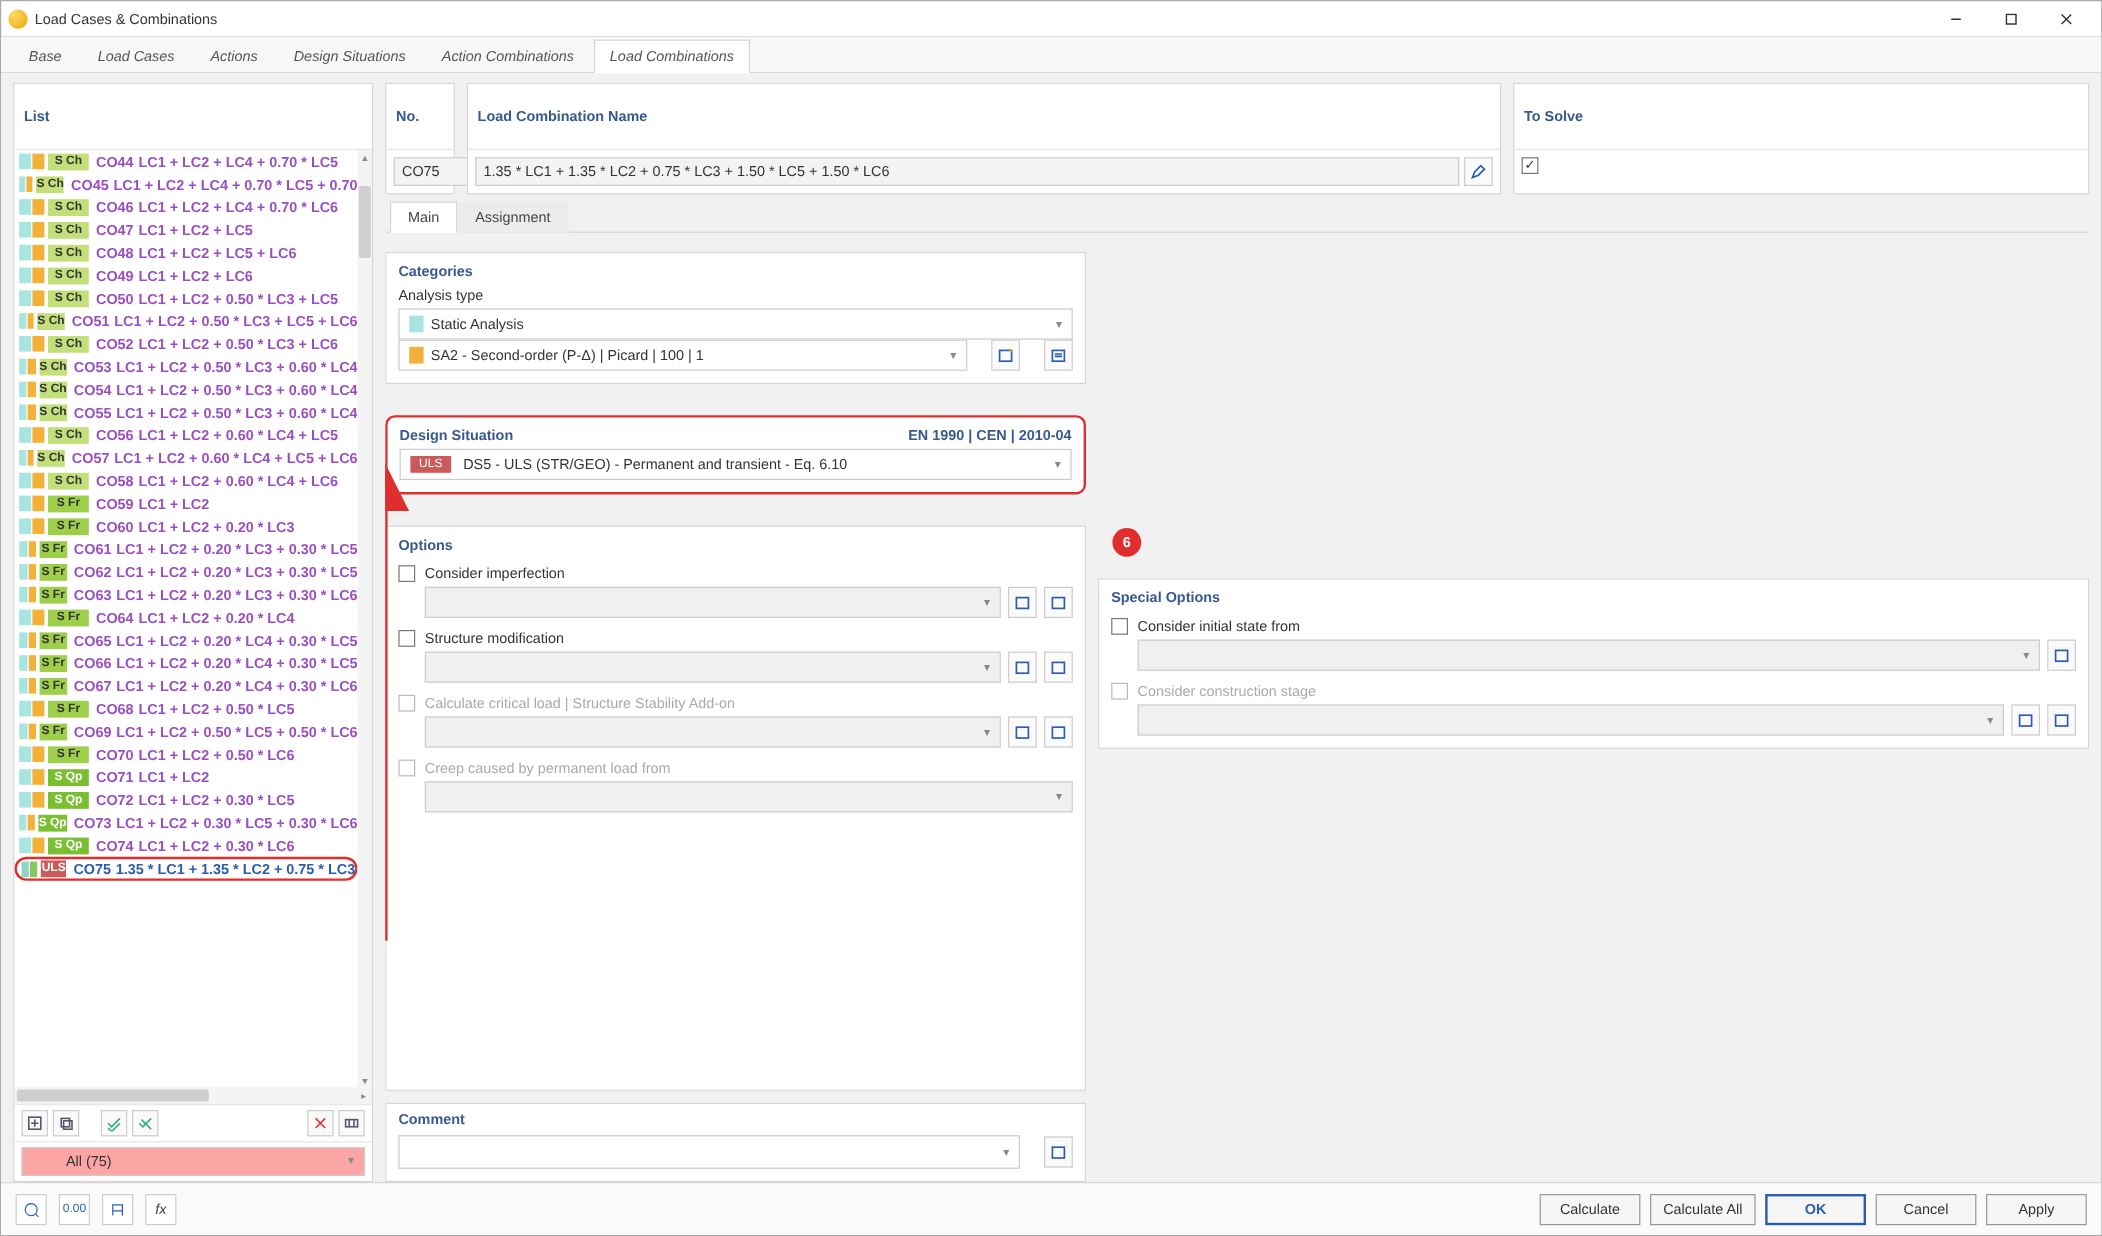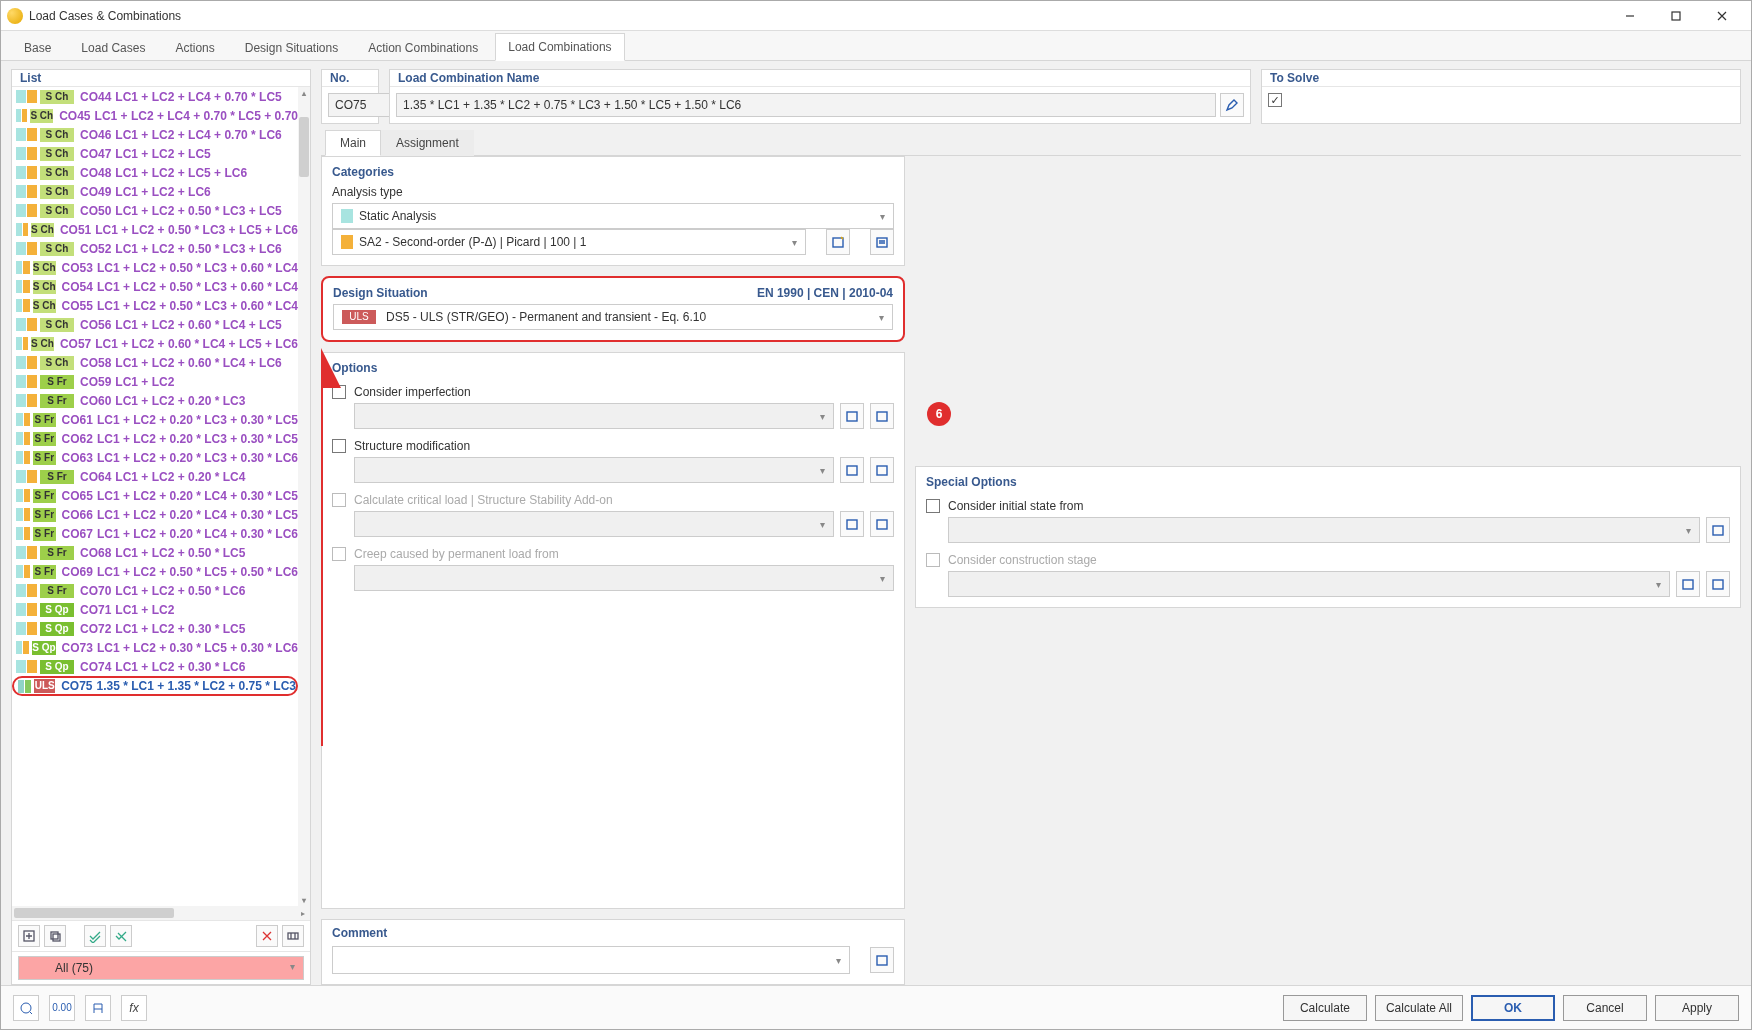--- a/index.html
+++ b/index.html
@@ -8,32 +8,32 @@
 .window { display: flex; flex-direction: column; height: 100vh; border: 1px solid #aaa; }
 
 
 .titlebar { display: flex; align-items: center; height: 30px; padding: 0 6px; border-bottom: 1px solid #ddd; }
 .titlebar .appicon { width: 16px; height: 16px; border-radius: 50%; background: radial-gradient(circle at 30% 30%, #ffd966, #e6a800); margin-right: 6px; }
 .titlebar .title { flex: 1; font-size: 12px; color: #333; }
 .titlebar .winbtn { width: 46px; height: 30px; display: flex; align-items: center; justify-content: center; color: #444; }
 .titlebar .winbtn svg { width: 10px; height: 10px; stroke: #333; stroke-width: 1.2; fill: none; }
 
 
-.tabbar { display: flex; align-items: flex-end; height: 30px; padding: 0 10px; background: #f7f7f7; border-bottom: 1px solid #d6d6d6; gap: 4px; }
+.tabbar { display: flex; align-items: center; height: 30px; padding: 0 10px; background: #f7f7f7; border-bottom: 1px solid #d6d6d6; gap: 4px; font-style: italic; }
 .tab { padding: 6px 12px; color: #555; border: 1px solid transparent; border-bottom: none; position: relative; top: 1px; }
 .tab.active { background: #fff; border-color: #d6d6d6; border-bottom: 1px solid #fff; }
 
 
 .mainbody { flex: 1; display: flex; flex-direction: column; background: #f1f1f1; overflow: hidden; }
 .topstrip { display: flex; gap: 10px; padding: 8px 10px 0 10px; }
 .leftcol { width: 300px; display: flex; flex-direction: column; }
 .rightcol { flex: 1; display: flex; flex-direction: column; gap: 0; }
 
 .panel { background: #fff; border: 1px solid #d6d6d6; }
-.panelhdr { padding: 1px 8px; color: #38598e; font-weight: 600; border-bottom: 1px solid #e6e6e6; }
+.panelhdr { padding: 20px 8px; color: #38598e; font-weight: 600; border-bottom: 1px solid #e6e6e6; }
 
 
 .listpanel { flex: 1; display: flex; flex-direction: column; min-height: 0; }
 .listbox { flex: 1; overflow: hidden; position: relative; font-weight: bold; }
 .listrows { position: absolute; inset: 0 12px 0 0; overflow: hidden; }
 .row { display: flex; align-items: center; height: 19px; padding-left: 4px; white-space: nowrap; }
 .sw1 { width: 10px; height: 13px; margin-right: 1px; }
 .sw2 { width: 10px; height: 13px; margin-right: 3px; }
 .badge { display: inline-block; width: 34px; height: 14px; line-height: 14px; font-size: 10px; text-align: center; border-radius: 0; margin-right: 6px; color: #333; }
 .badge.sch { background: #c3df7a; }
@@ -83,21 +83,21 @@
 
 
 .subtabs { display:flex; align-items:flex-end; margin-top:4px; height:28px; border-bottom: 1px solid #d6d6d6; padding-left:4px;}
 .subtab { padding:5px 14px; border:1px solid transparent; position:relative; top:1px; color:#444; background:#ececec;}
 .subtab.active { background:#fff; border:1px solid #d6d6d6; border-bottom:1px solid #fff;}
 
 .subbody { flex:1; display:flex; gap:10px; margin-top:0; overflow:hidden; }
 .leftedit { width:584px; display:flex; flex-direction:column; gap:10px; }
 .rightedit { flex:1; }
 
-.group { background:#fff; border:1px solid #d6d6d6; padding:8px 10px 10px 10px; }
+.group { background:#fff; border:1px solid #d6d6d6; padding:8px 10px 10px 10px;margin-top:16px; }
 .group h4 { color:#38598e; font-weight:600; margin-bottom:6px; }
 .lbl { display:block; margin:6px 0 4px 0; color:#333; }
 .combo { width:100%; height:26px; border:1px solid #ccc; background:#fff; position:relative; padding: 0 24px 0 8px; display:flex; align-items:center; gap:6px;}
 .combo::after { content:"▾"; position:absolute; right:8px; color:#888; font-size:10px;}
 .combo .csw { width:12px;height:14px; }
 .combo.cyan .csw { background:#a8e4e0;}
 .combo.orange .csw { background:#f4b13a;}
 .combo.red .badge { margin-right:4px;}
 .inline { display:flex; gap:20px; align-items:center;}
 .combo.grow { flex:1; }
@@ -608,21 +608,21 @@
                   </div>
               </div>
             </div>
           </div>
 
           <div class="rightedit">
             <div style="height:240px;"></div>
             <div style="display:flex; align-items:flex-start;">
               <div class="circle6">6</div>
             </div>
-            <div class="group" style="margin-top:40px;">
+            <div class="group" style="margin-top:18px;">
               <h4>Special Options</h4>
               <div class="optline">
                   <span class="chk"></span>
                   <span class="optlabel">Consider initial state from</span>
                 </div>
               <div class="optfield">
                   <div class="combo grow disabled"></div>
                   <div class="iconbtn sm">
                     <svg viewBox="0 0 14 14">
                       <rect x="2" y="3" width="10" height="9"></rect>

